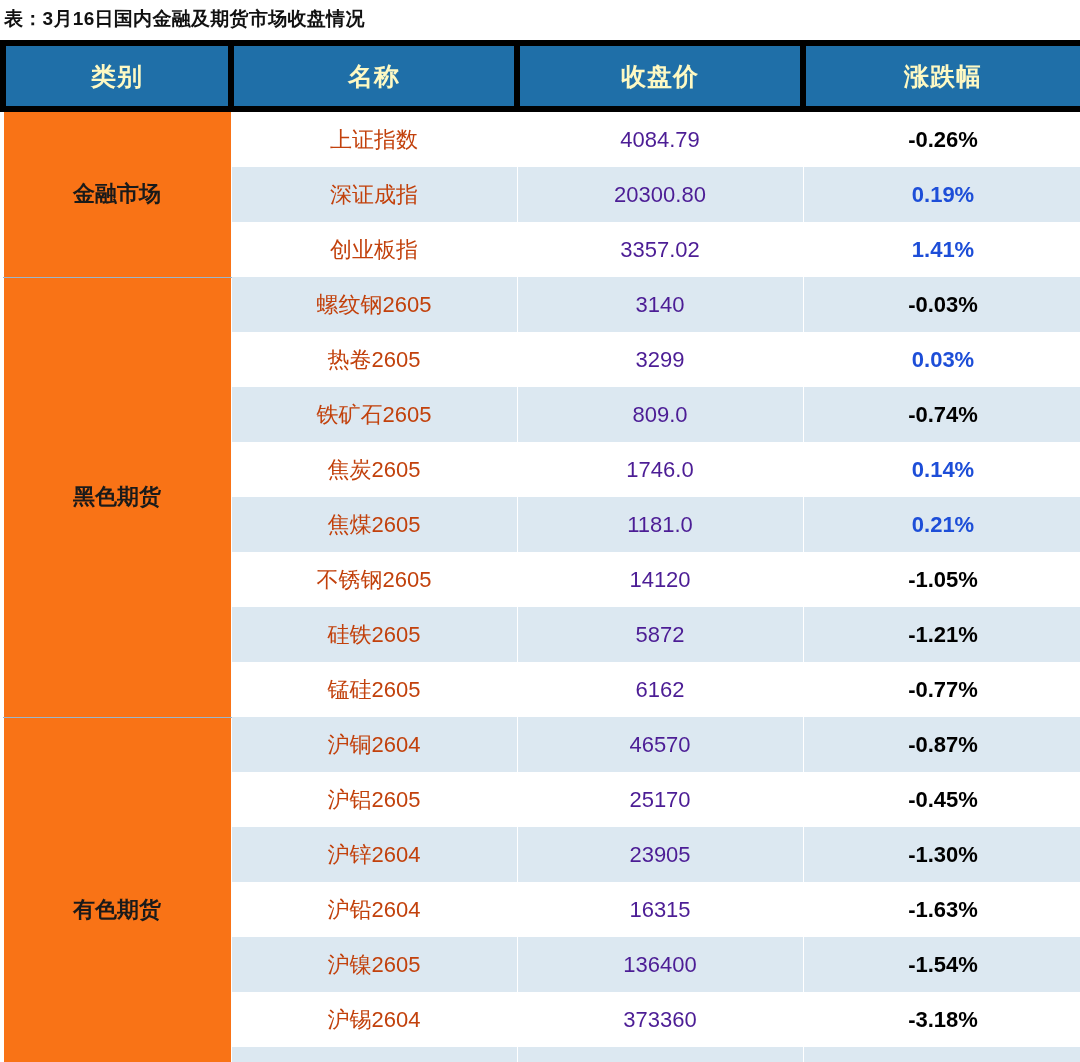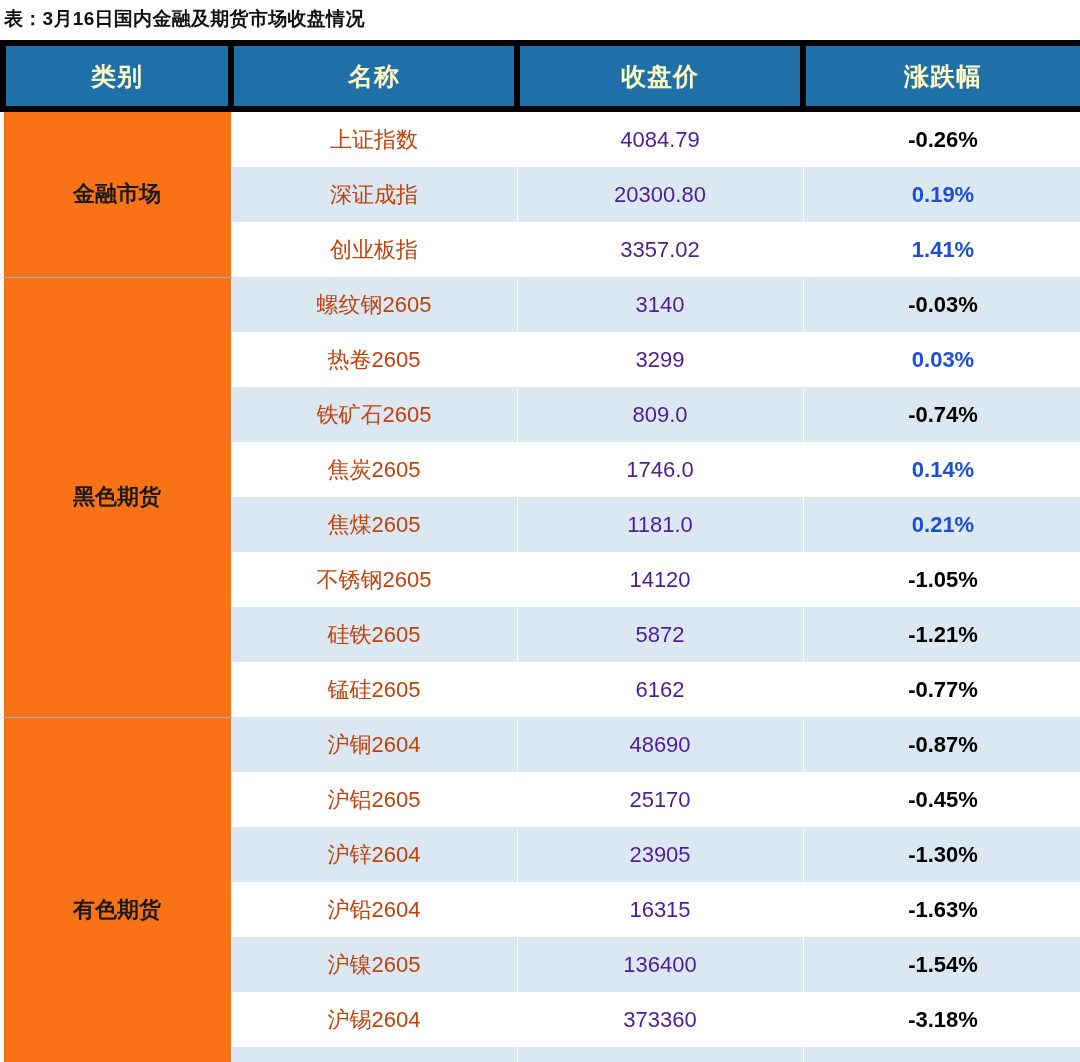--- a/index.html
+++ b/index.html
@@ -156,21 +156,21 @@
           <td class="chg down">-1.21%</td>
         </tr>
         <tr class="odd">
           <td class="name">锰硅2605</td>
           <td class="price">6162</td>
           <td class="chg down">-0.77%</td>
         </tr>
         <tr class="even">
           <td class="cat" rowspan="7">有色期货</td>
           <td class="name">沪铜2604</td>
-          <td class="price">48690</td>
+          <td class="price">46570</td>
           <td class="chg down">-0.87%</td>
         </tr>
         <tr class="odd">
           <td class="name">沪铝2605</td>
           <td class="price">25170</td>
           <td class="chg down">-0.45%</td>
         </tr>
         <tr class="even">
           <td class="name">沪锌2604</td>
           <td class="price">23905</td>

